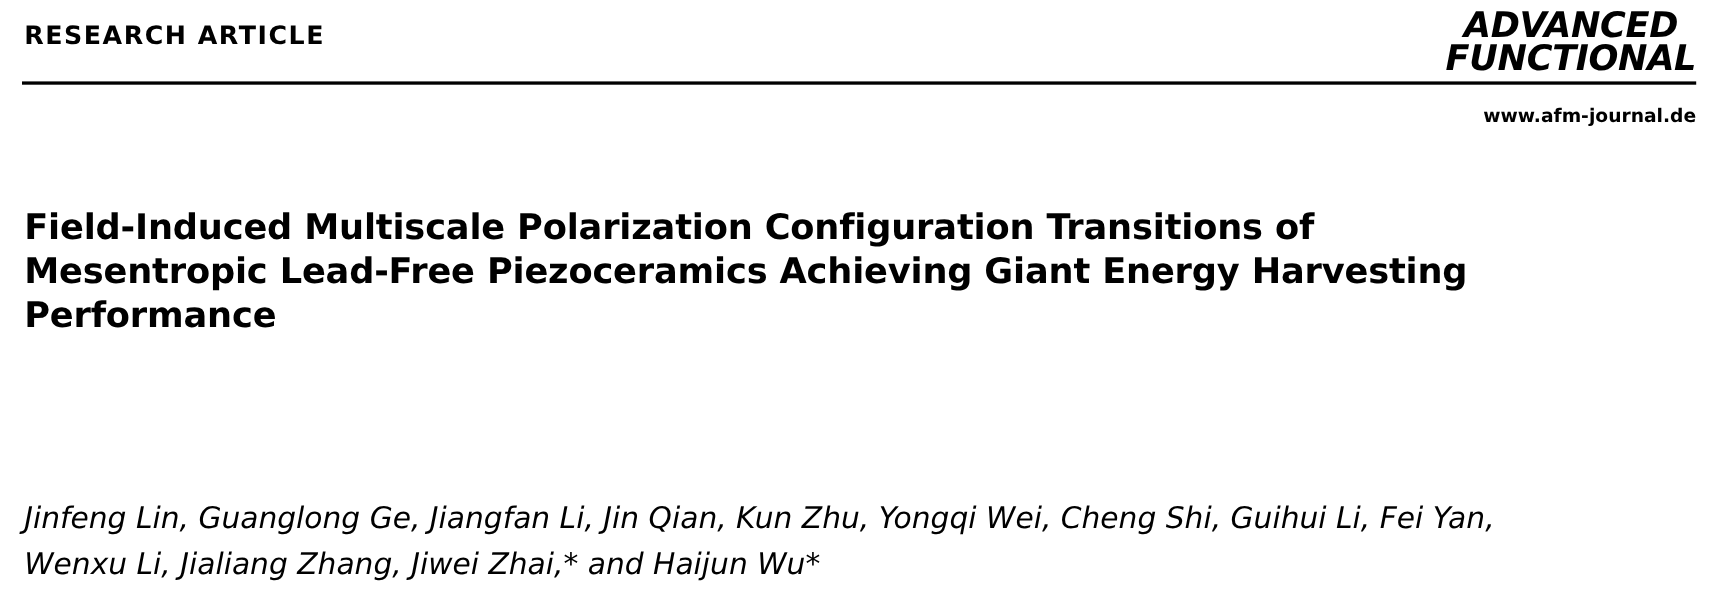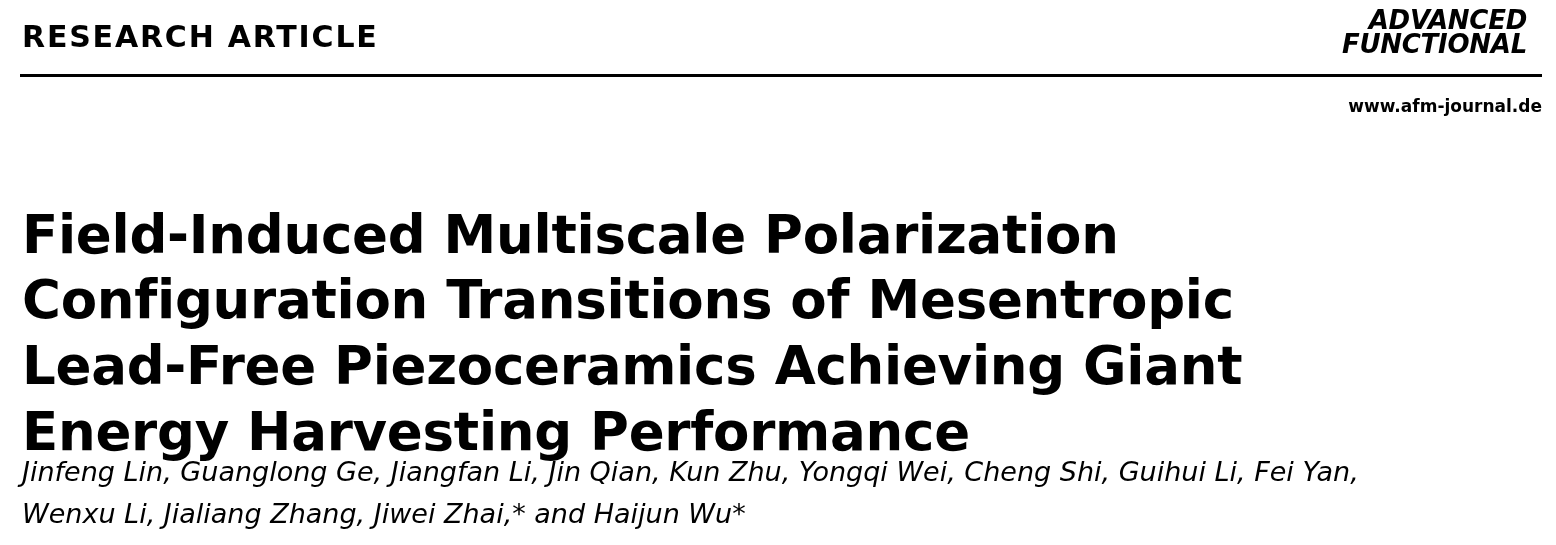--- a/index.html
+++ b/index.html
@@ -25,34 +25,34 @@
   .header {
     position: relative;
     height: 90px;
   }
   .article-type {
     position: absolute;
     left: 22px;
     top: 22px;
     font-family: "DejaVu Sans", sans-serif;
     font-weight: 700;
-    font-size: 30px;
+    font-size: 23px;
     letter-spacing: 0.06em;
     line-height: 1;
     color: #000;
   }
   .journal-logo {
     position: absolute;
-    right: 29px;
+    right: 14px;
     top: 8px;
-    text-align: right;
+    text-align: center;
     font-family: "DejaVu Sans", sans-serif;
     font-weight: 700;
     font-style: italic;
-    font-size: 26px;
+    font-size: 32px;
     line-height: 0.94;
     letter-spacing: -0.01em;
     color: #000;
   }
   .journal-logo div {
     white-space: nowrap;
   }
   .header-rule {
     position: absolute;
     left: 20px;
@@ -72,21 +72,21 @@
   }
 
   
   .title {
     position: absolute;
     left: 22px;
     top: 166px;
     width: 1370px;
     font-family: "DejaVu Sans", sans-serif;
     font-weight: 700;
-    font-size: 53px;
+    font-size: 32px;
     line-height: 1.24;
     letter-spacing: -0.005em;
     color: #000;
   }
 
   
   .authors {
     position: absolute;
     left: 22px;
     top: 425px;

